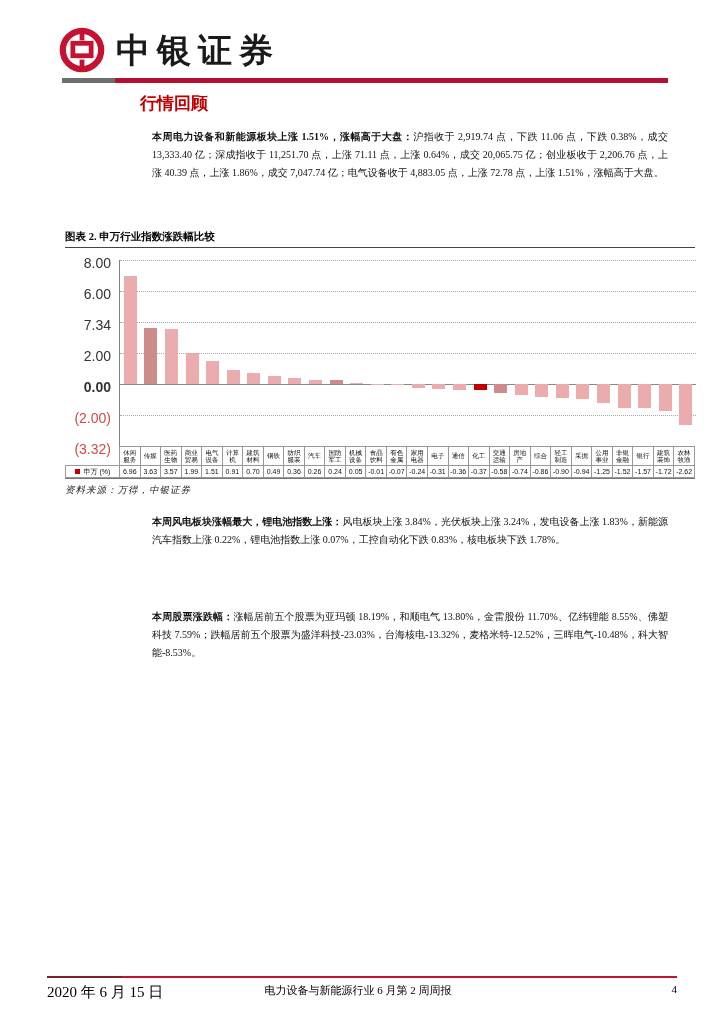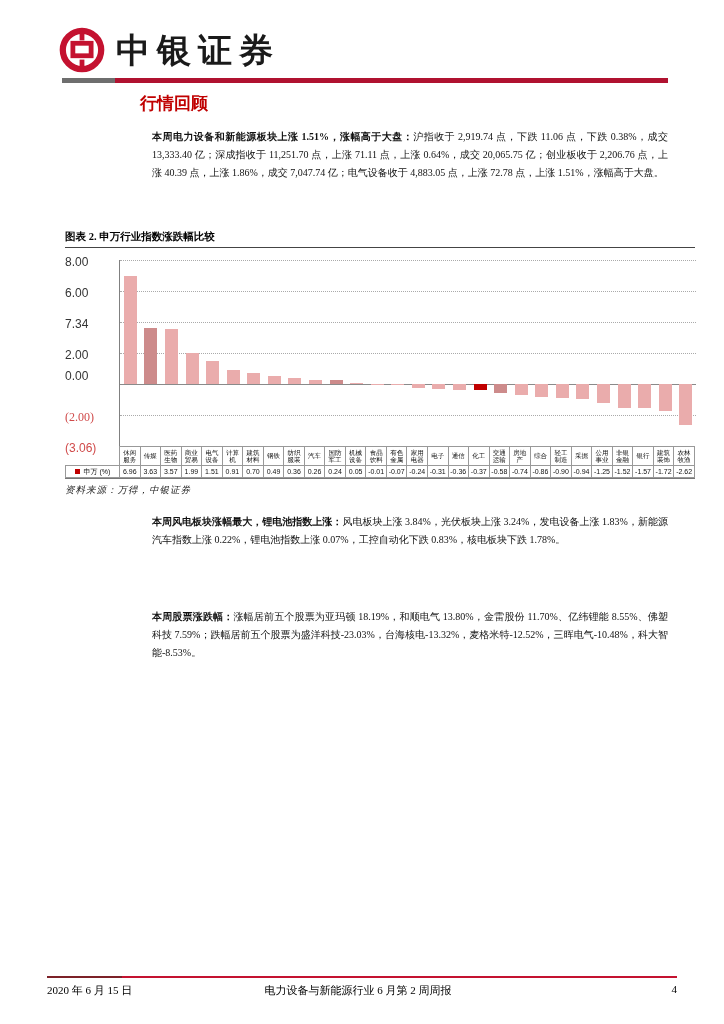--- a/index.html
+++ b/index.html
@@ -20,21 +20,21 @@
   .p1{top:128px;} .p2{top:513px;} .p3{top:608px;}
   
   .figure{position:absolute;left:65px;top:230px;width:630px;}
   .fig-title{font-size:10.5px;font-weight:bold;border-bottom:1px solid #444;
              padding-bottom:3px;color:#000;}
   .chart{position:relative;width:630px;height:186px;margin-top:12px;}
   .plot{position:absolute;left:54px;top:0;width:576px;height:186px;
         border-left:1px solid #808080;}
   .gridline{position:absolute;left:0;width:576px;height:0;border-top:1px dotted #aaa;}
   .gridline.zero{border-top:1px solid #8a8a8a;}
-  .ytick{position:absolute;right:6px;font-size:12px;color:#333;width:46px;text-align:left;
+  .ytick{position:absolute;right:6px;font-size:14px;color:#333;width:46px;text-align:right;
          font-family:"Liberation Sans","DejaVu Sans",sans-serif;}
   .ytick.neg{color:#d04a4a;}
   .bar{position:absolute;}
   
   .dtable{width:630px;font-family:"Liberation Sans","DejaVu Sans",sans-serif;}
   .trow{display:flex;}
   .cell{box-sizing:border-box;border-left:1px solid #999;border-top:1px solid #999;
         display:flex;align-items:center;justify-content:center;text-align:center;}
   .trow .cell:last-child{border-right:1px solid #999;}
   .trow.vals .cell{border-bottom:1px solid #999;}
@@ -44,21 +44,21 @@
   .corner{border:none !important;background:transparent;}
   .datacell{flex:1 1 0;}
   .legendcell{gap:2px;}
   .legend-marker{display:inline-block;width:5px;height:5px;background:#c00000;margin-right:2px;}
   .srcline{border-top:1px solid #777;margin-top:0;padding-top:5px;font-size:9.5px;
            font-style:italic;color:#222;letter-spacing:1px;}
   
   .f-rule{position:absolute;top:976px;height:2px;}
   .f-rule-dark{left:47px;width:75px;background:#7c2128;}
   .f-rule-red{left:122px;width:555px;background:#c41230;}
-  .f-date{position:absolute;left:47px;top:983px;font-size:11px;}
+  .f-date{position:absolute;left:47px;top:983px;font-size:15px;}
   .f-title{position:absolute;left:0;top:983px;width:716px;text-align:center;font-size:11px;}
   .f-page{position:absolute;right:47px;top:983px;font-size:11px;}
 </style>
 </head>
 <body>
 
 <div class="page">
 
   <svg class="logo" viewBox="0 0 100 100">
     <circle cx="50" cy="50" r="40" fill="none" stroke="#c41230" stroke-width="13"></circle>
@@ -75,23 +75,23 @@
   <div class="para p1"><b>本周电力设备和新能源板块上涨 1.51%，涨幅高于大盘：</b><span>沪指收于 2,919.74 点，下跌 11.06 点，下跌 0.38%，成交 13,333.40 亿；深成指收于 11,251.70 点，上涨 71.11 点，上涨 0.64%，成交 20,065.75 亿；创业板收于 2,206.76 点，上涨 40.39 点，上涨 1.86%，成交 7,047.74 亿；电气设备收于 4,883.05 点，上涨 72.78 点，上涨 1.51%，涨幅高于大盘。</span></div>
 
   <div class="figure">
     <div class="fig-title">图表 2. 申万行业指数涨跌幅比较</div>
     <div class="chart">
       <div style="position: absolute; left: 0px; top: 0px; width: 50px; height: 186px;">
           <span class="ytick" style="position: absolute; left: 0px; top: -5px;">8.00</span>
           <span class="ytick" style="position: absolute; left: 0px; top: 26px;">6.00</span>
           <span class="ytick" style="position: absolute; left: 0px; top: 57px;">7.34</span>
           <span class="ytick" style="position: absolute; left: 0px; top: 88px;">2.00</span>
-          <span class="ytick" style="position: absolute; left: 0px; top: 109px;">0.00</span>
-          <span class="ytick neg" style="position: absolute; left: 0px; top: 150px; font-family: Liberation Serif, serif;">(2.00)</span>
-          <span class="ytick neg" style="position: absolute; left: 0px; top: 181px;">(3.06)</span>
+          <span class="ytick" style="position: absolute; left: 0px; top: 119px; font-weight: bold;">0.00</span>
+          <span class="ytick neg" style="position: absolute; left: 0px; top: 150px;">(2.00)</span>
+          <span class="ytick neg" style="position: absolute; left: 0px; top: 181px;">(3.32)</span>
         </div>
       <div class="plot">
           <div class="gridline" style="top: 0px;"></div>
           <div class="gridline" style="top: 31px;"></div>
           <div class="gridline" style="top: 62px;"></div>
           <div class="gridline" style="top: 93px;"></div>
           <div class="gridline zero" style="top: 124px;"></div>
           <div class="gridline" style="top: 155px;"></div>
           <div class="bar" style="left: 3.78571px; width: 13px; height: 107.88px; top: 16.12px; background: rgb(234, 172, 172);"></div>
           <div class="bar" style="left: 24.3571px; width: 13px; height: 56.265px; top: 67.735px; background: rgb(205, 139, 139);"></div>

